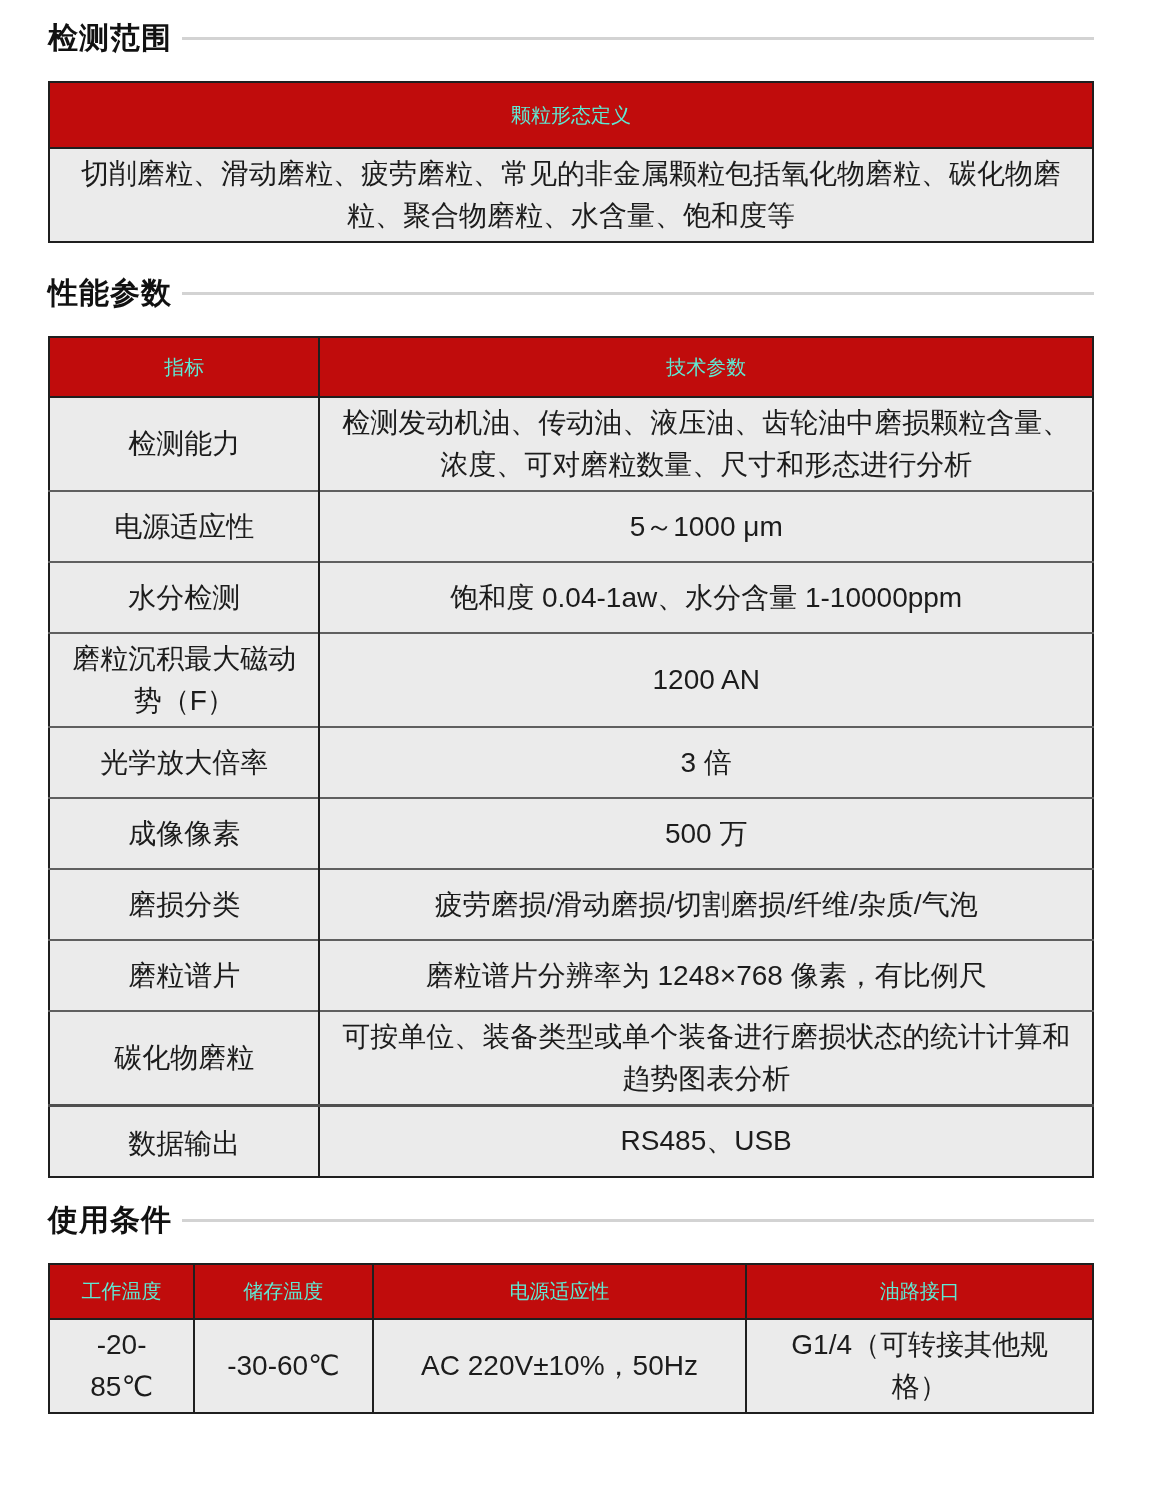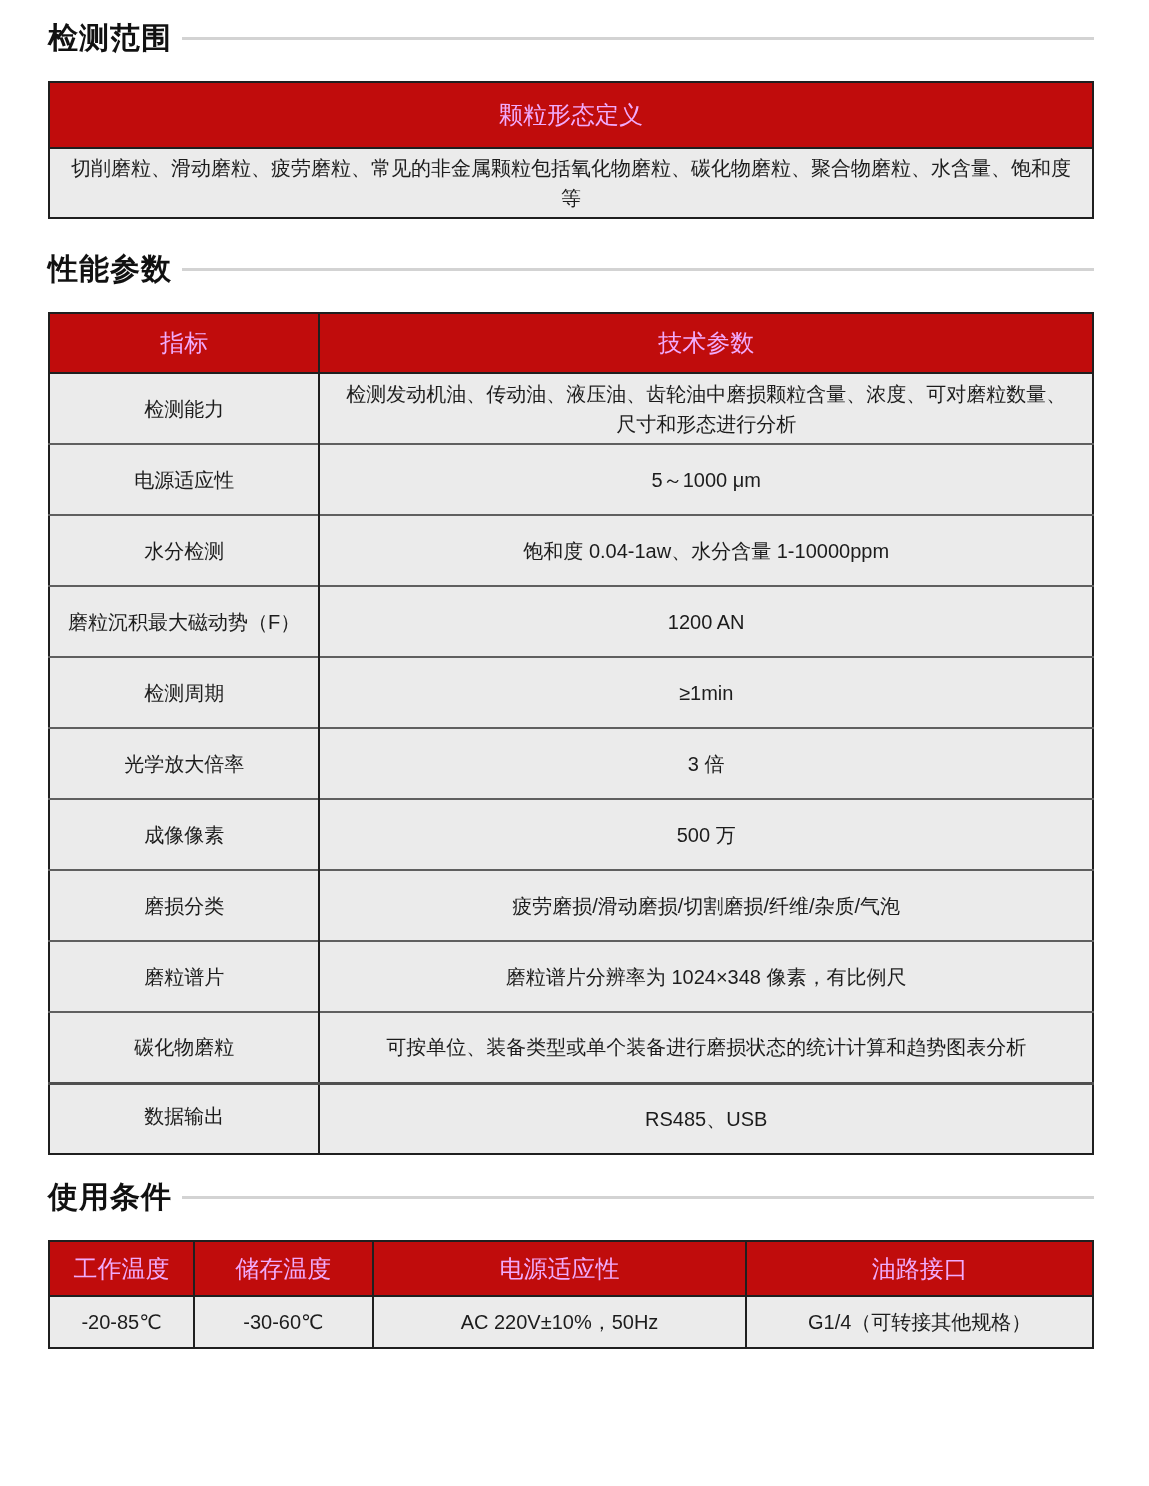--- a/index.html
+++ b/index.html
@@ -41,30 +41,30 @@
 
   
   table {
     width: 100%;
     border-collapse: collapse;
     table-layout: fixed;
   }
   .tbl { border: 2px solid #1f1f1f; }
   th {
     background: #C00C0C;
-    color: #f0abfc;
+    color: #5eead4;
     font-weight: normal;
-    font-size: 24px;
+    font-size: 20px;
     text-align: center;
     vertical-align: middle;
     padding: 4px 10px;
   }
   td {
     background: #EBEBEB;
-    font-size: 20px;
+    font-size: 28px;
     text-align: center;
     vertical-align: middle;
     padding: 4px 16px;
     line-height: 1.5;
     color: #1c1c1c;
   }
   th + th, td + td { border-left: 2px solid #1f1f1f; }
   thead th { border-bottom: 2px solid #1f1f1f; }
   tbody tr + tr td { border-top: 2px solid #5f5f5f; }
 
@@ -137,38 +137,34 @@
       </tr>
       <tr>
         <td class="label-cell">水分检测</td>
         <td class="value-cell">饱和度 0.04-1aw、水分含量 1-10000ppm</td>
       </tr>
       <tr>
         <td class="label-cell">磨粒沉积最大磁动势（F）</td>
         <td class="value-cell">1200 AN</td>
       </tr>
       <tr>
-        <td class="label-cell">检测周期</td>
-        <td class="value-cell">≥1min</td>
-      </tr>
-      <tr>
         <td class="label-cell">光学放大倍率</td>
         <td class="value-cell">3 倍</td>
       </tr>
       <tr>
         <td class="label-cell">成像像素</td>
         <td class="value-cell">500 万</td>
       </tr>
       <tr>
         <td class="label-cell">磨损分类</td>
         <td class="value-cell">疲劳磨损/滑动磨损/切割磨损/纤维/杂质/气泡</td>
       </tr>
       <tr>
         <td class="label-cell">磨粒谱片</td>
-        <td class="value-cell">磨粒谱片分辨率为 1024×348 像素，有比例尺</td>
+        <td class="value-cell">磨粒谱片分辨率为 1248×768 像素，有比例尺</td>
       </tr>
       <tr>
         <td class="label-cell">碳化物磨粒</td>
         <td class="value-cell">可按单位、装备类型或单个装备进行磨损状态的统计计算和趋势图表分析</td>
       </tr>
       <tr class="row-last">
         <td class="label-cell">数据输出</td>
         <td class="value-cell">RS485、USB</td>
       </tr>
     </tbody>

